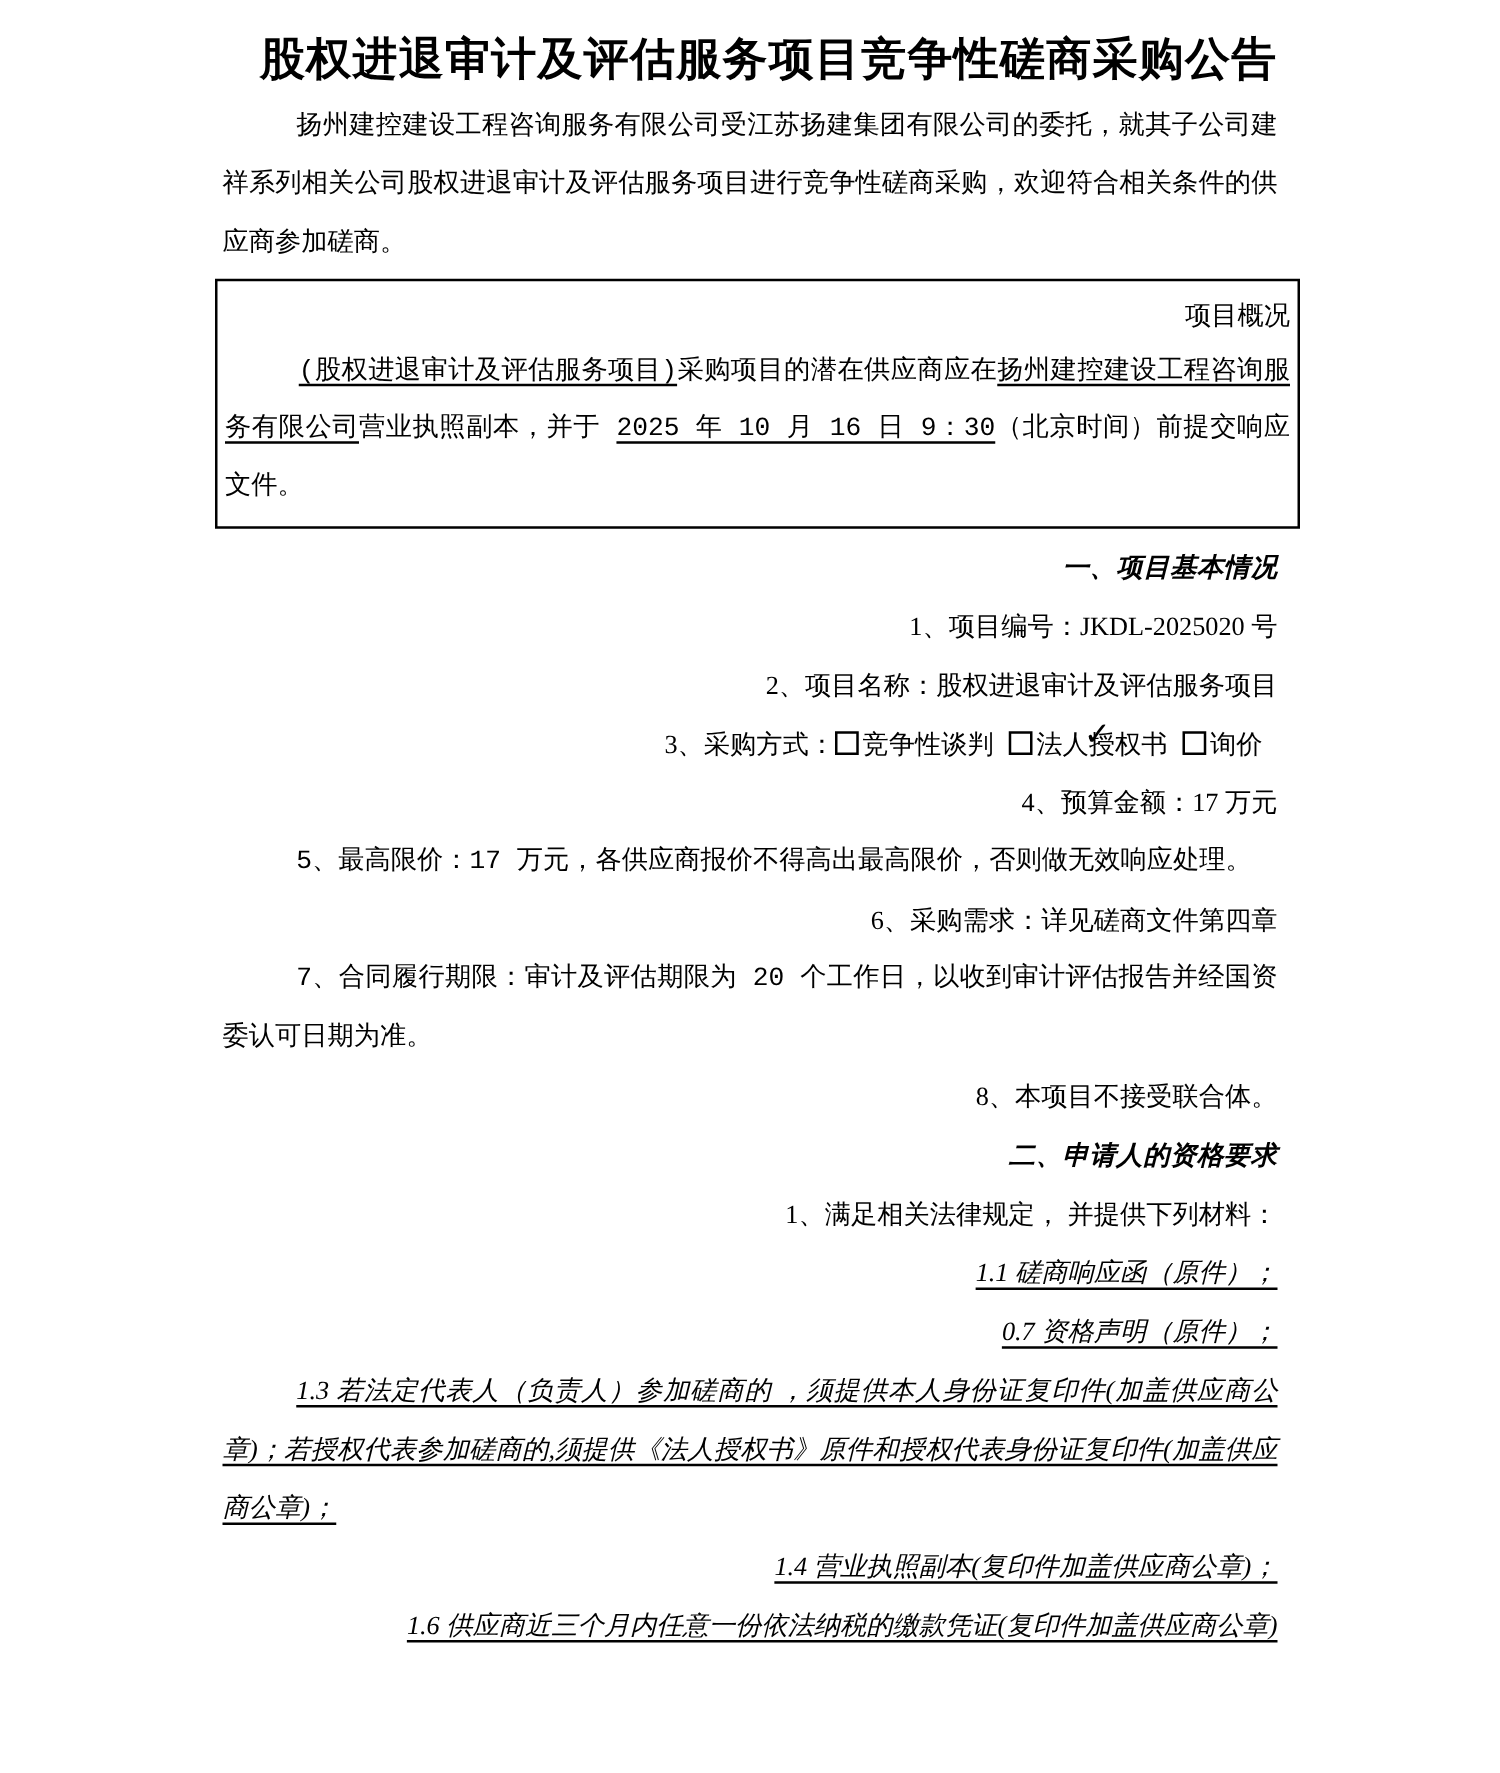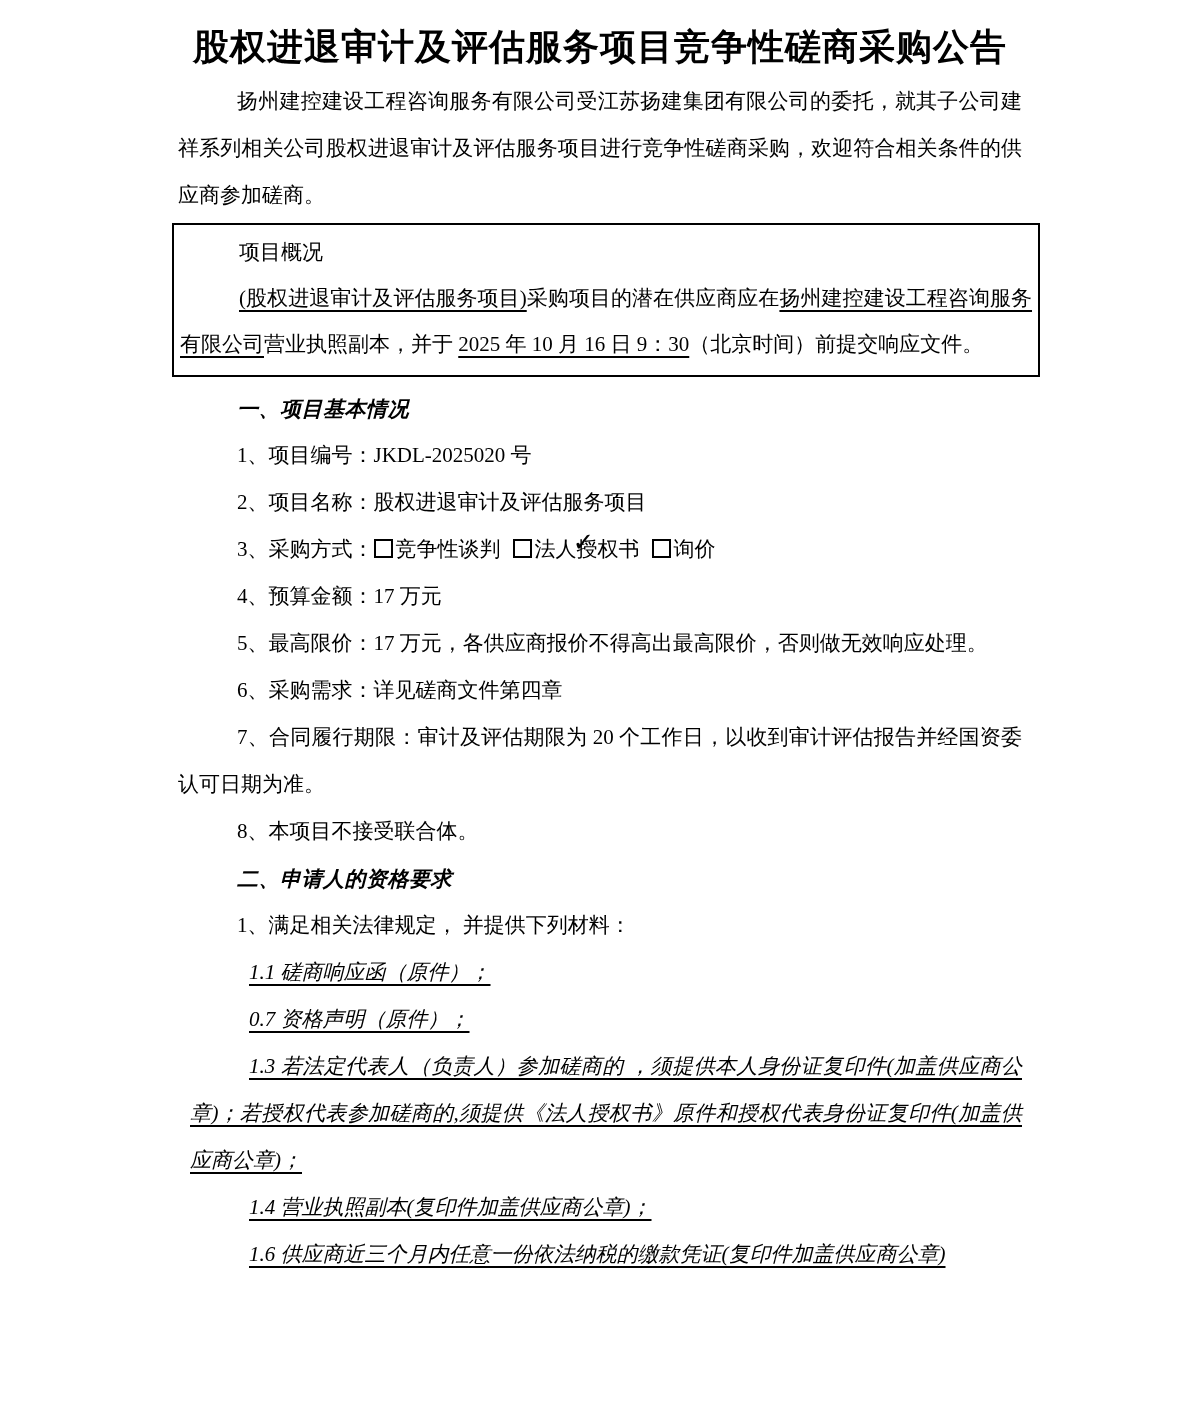--- a/index.html
+++ b/index.html
@@ -16,52 +16,52 @@
     font-size: 21px;
   }
   .page {
     box-sizing: border-box;
     width: 1200px;
     height: 1418px;
     padding: 20px 178px 0 178px;
   }
   h1.doc-title {
     margin: 0 0 4px 0;
-    text-align: center;
+    text-align: right;
     font-size: 36px;
     line-height: 54px;
     font-weight: bold;
     font-family: "Liberation Serif", "DejaVu Serif", serif;
     letter-spacing: 1px;
   }
   p {
     margin: 0;
     line-height: 47px;
+    text-align: right;
   }
   .indent { text-indent: 59px; }
-  .justify { text-align: justify; }
+  .justify { text-align: justify; font-family: Liberation Mono, monospace; }
   .u { text-decoration: underline; text-underline-offset: 5px; }
   .overview-box {
     border: 2px solid #000000;
     margin: 4px -18px 8px -6px;
     padding: 4px 6px 8px 6px;
   }
   .overview-box p { line-height: 46px; }
   .sec-heading {
     font-weight: bold;
     font-family: "Liberation Sans", "DejaVu Sans", sans-serif;
     letter-spacing: 0.5px;
     font-style: italic;
   }
   .sub-item {
     font-style: italic;
     text-decoration: underline;
     text-underline-offset: 5px;
     font-family: "Liberation Serif", "DejaVu Serif", serif;
-    margin-left: 12px;
   }
   .option { margin-right: 12px; white-space: nowrap; }
   .cb {
     display: inline-block;
     box-sizing: border-box;
     width: 19px;
     height: 19px;
     border: 2px solid #000000;
     vertical-align: -2px;
     margin-right: 3px;

